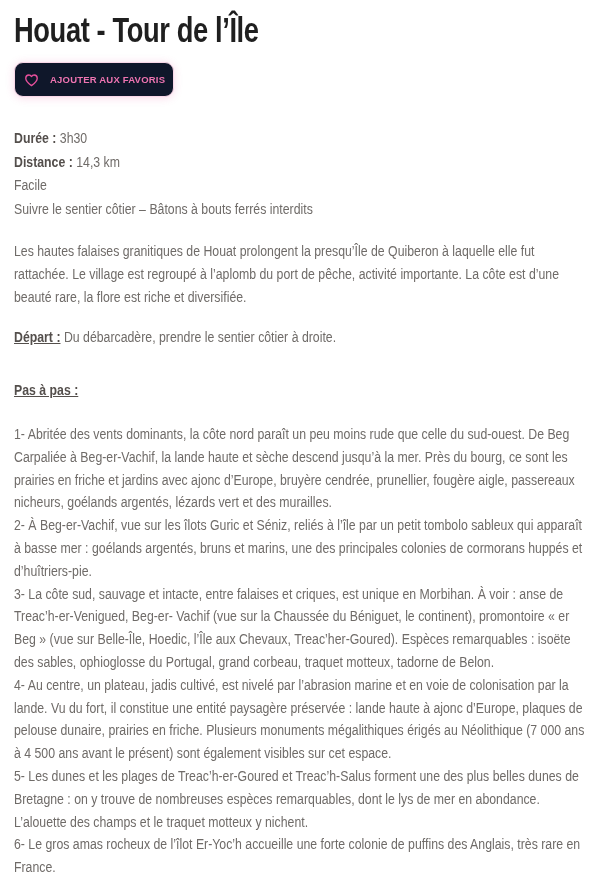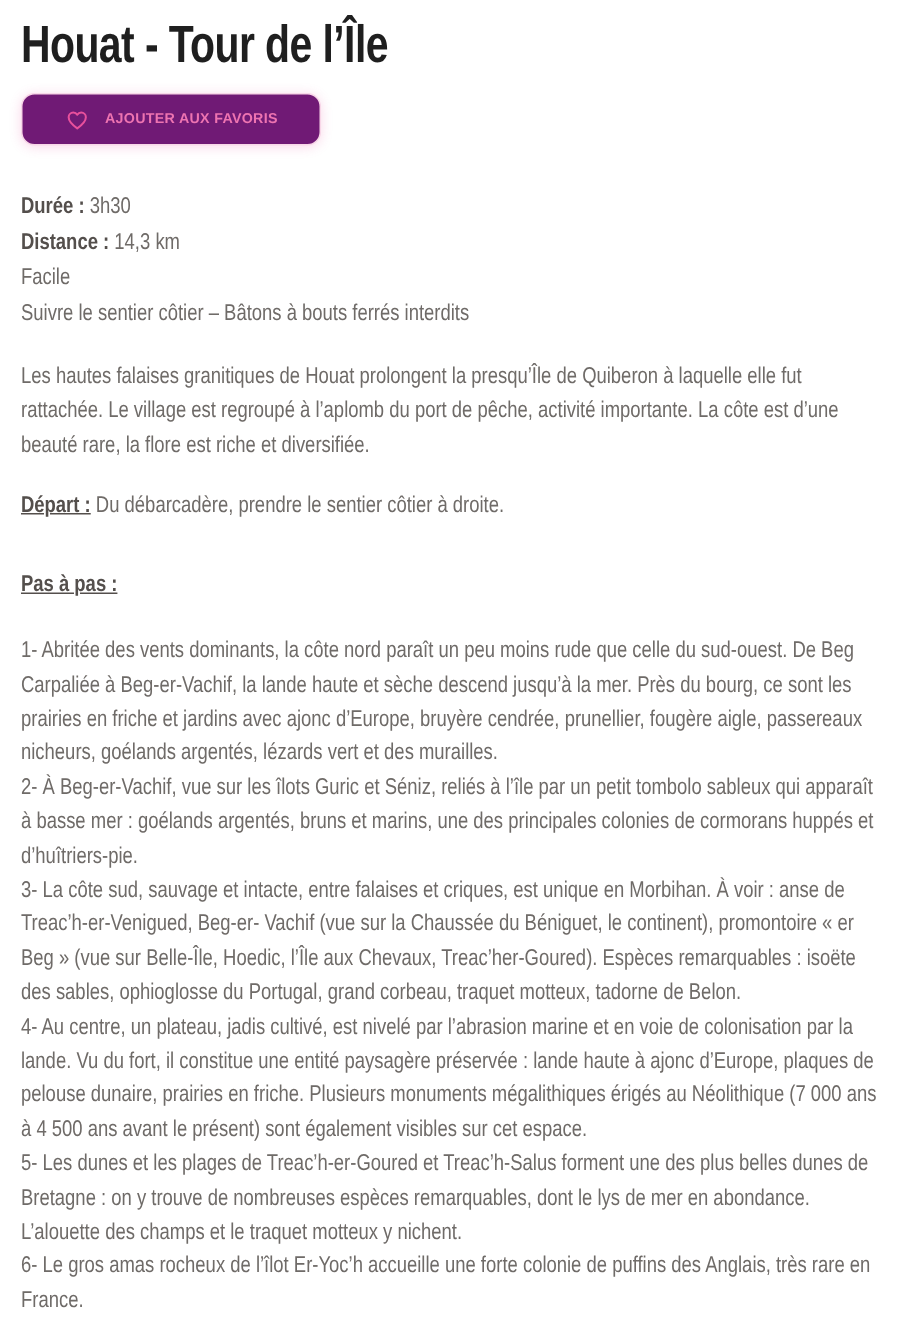--- a/index.html
+++ b/index.html
@@ -30,24 +30,24 @@
     width: max-content;
     transform: scaleX(0.78);
     transform-origin: 0 0;
   }
   
   .fav-btn {
     margin-top: 12px;
     display: inline-flex;
     align-items: center;
     gap: 10px;
-    background: #701a75;
+    background: #0f172a;
     border: 1px solid #f8d7e8;
     border-radius: 9px;
-    padding: 8px 28px;
+    padding: 8px 8px;
     box-shadow: 0 1px 8px rgba(234, 77, 154, 0.22);
     cursor: pointer;
   }
   .fav-btn .heart {
     display: inline-flex;
     align-items: center;
   }
   .fav-label {
     color: #ee74b1;
     font-size: 9.5px;

